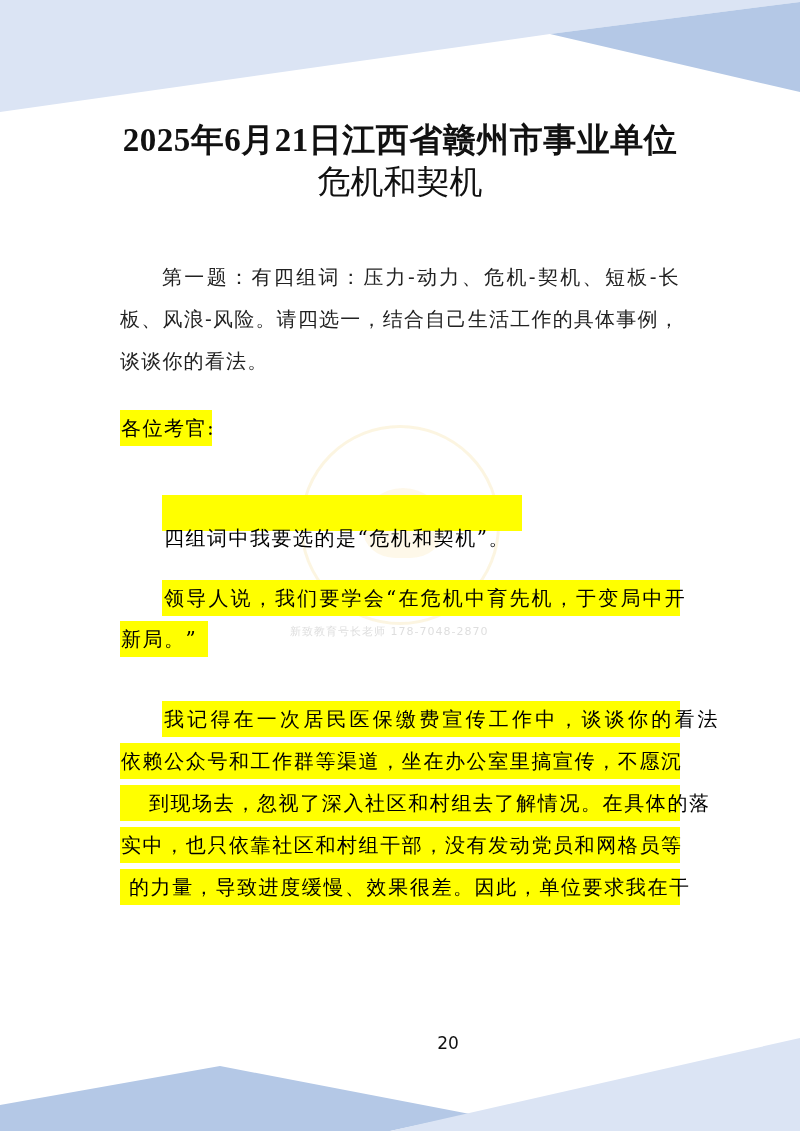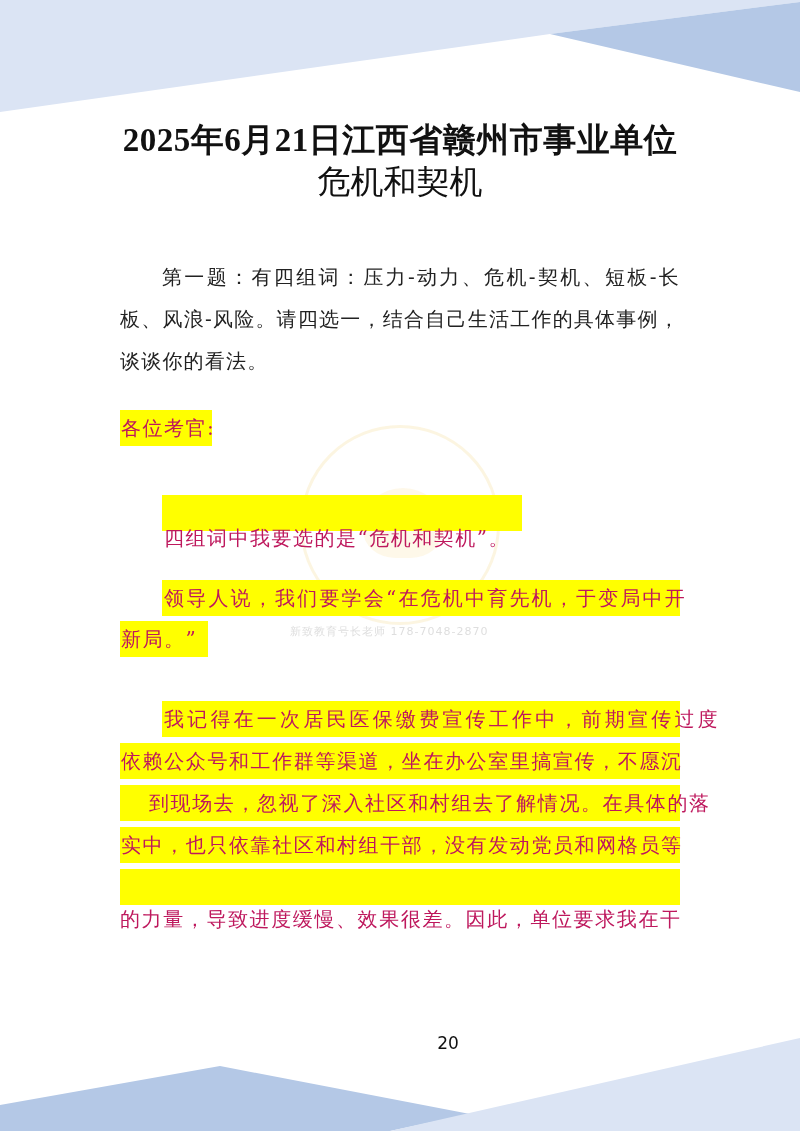--- a/index.html
+++ b/index.html
@@ -22,21 +22,21 @@
   .title-line2 { top: 160px; font-weight: normal; font-size: 33px; }
 
   .question {
     position: absolute; left: 120px; width: 560px; top: 256px;
     font-size: 20px; line-height: 42px; letter-spacing: 1.2px; color: #222;
     text-indent: 42px; text-align: justify;
   }
 
   .hl { position: absolute; background: #ffff00; height: 36px; }
   .hl-text {
-    position: absolute; font-size: 20px; line-height: 36px; color: #be185d;
+    position: absolute; font-size: 20px; line-height: 36px; color: #000000;
     white-space: nowrap; letter-spacing: 1.5px;
   }
 
   .watermark {
     position: absolute; left: 300px; top: 425px; width: 200px; height: 200px;
     border-radius: 50%; border: 3px solid rgba(240, 200, 90, 0.18);
     box-sizing: border-box;
   }
   .watermark-inner {
     position: absolute; left: 60px; top: 60px; width: 80px; height: 70px;
@@ -76,32 +76,32 @@
 
 <div class="hl" style="left:162px; top:495px; width:360px;"></div>
 <div class="hl-text" style="left:164px; top:495px;margin-top:25px;">四组词中我要选的是“危机和契机”。</div>
 
 <div class="hl" style="left:162px; top:580px; width:518px;"></div>
 <div class="hl-text" style="left:164px; top:580px; letter-spacing:2.2px;">领导人说，我们要学会“在危机中育先机，于变局中开</div>
 <div class="hl" style="left:120px; top:621px; width:88px;"></div>
 <div class="hl-text" style="left:121px; top:621px;">新局。”</div>
 
 <div class="hl" style="left:162px; top:701px; width:518px;"></div>
-<div class="hl-text" style="left:164px; top:701px; letter-spacing:3.2px;">我记得在一次居民医保缴费宣传工作中，前期宣传过度</div>
+<div class="hl-text" style="left:164px; top:701px; letter-spacing:3.2px;">我记得在一次居民医保缴费宣传工作中，谈谈你的看法</div>
 
 <div class="hl" style="left:120px; top:743px; width:560px;"></div>
 <div class="hl-text" style="left:121px; top:743px; letter-spacing:1.6px;">依赖公众号和工作群等渠道，坐在办公室里搞宣传，不愿沉</div>
 
 <div class="hl" style="left:120px; top:785px; width:560px;"></div>
 <div class="hl-text" style="left:121px; top:785px; letter-spacing:1.6px;padding-left:28px;">到现场去，忽视了深入社区和村组去了解情况。在具体的落</div>
 
 <div class="hl" style="left:120px; top:827px; width:560px;"></div>
 <div class="hl-text" style="left:121px; top:827px; letter-spacing:1.6px;">实中，也只依靠社区和村组干部，没有发动党员和网格员等</div>
 
 <div class="hl" style="left:120px; top:869px; width:560px;"></div>
-<div class="hl-text" style="left:120px; top:869px; letter-spacing:1.6px;margin-top:32px;">的力量，导致进度缓慢、效果很差。因此，单位要求我在干</div>
+<div class="hl-text" style="left:129px; top:869px; letter-spacing:1.6px;">的力量，导致进度缓慢、效果很差。因此，单位要求我在干</div>
 
 <div class="page-number">20</div>
 
 <svg class="deco deco-bottom" viewBox="0 0 800 131" preserveAspectRatio="none">
   <polygon points="0,105 220,66 470,114 390,131 0,131" fill="#b4c8e6"></polygon>
   <polygon points="390,131 800,38 800,131" fill="#dbe4f4"></polygon>
 </svg>
 
 </body></html>

